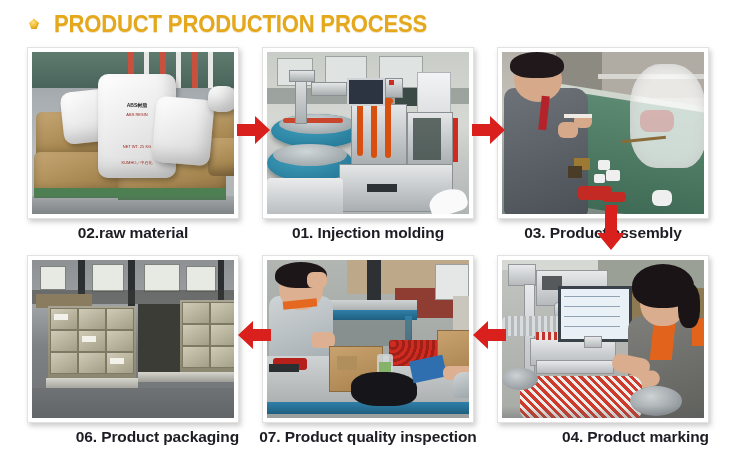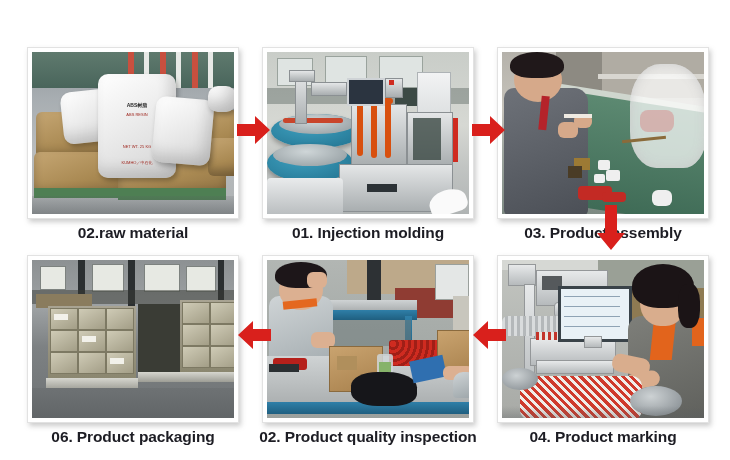--- a/index.html
+++ b/index.html
@@ -133,20 +133,35 @@
   .p6-box{background:linear-gradient(150deg,#cfcbb6,#a39e87);border:1px solid #7d7963;}
   .p6-boxlbl{background:#f2f1ea;}
   .p6-dark{background:#3a3c35;}
   .p6-floor{background:linear-gradient(180deg,#6e7274,#5d6163);}
 </style>
 </head>
 <body>
 
 <div id="root">
 
+  <div class="title-row">
+    <span class="bullet-icon">
+      <svg width="14" height="14" viewBox="0 0 14 14">
+        <defs>
+          <radialGradient id="bg1" cx="40%" cy="35%" r="70%">
+            <stop offset="0%" stop-color="#ffe08a"></stop>
+            <stop offset="60%" stop-color="#f0bb2e"></stop>
+            <stop offset="100%" stop-color="#d69a12"></stop>
+          </radialGradient>
+        </defs>
+        <path d="M7 1.5 L12 6 L9.6 12 L4.4 12 L2 6 Z" fill="url(#bg1)"></path>
+      </svg>
+    </span>
+    <span class="title-text">PRODUCT PRODUCTION PROCESS</span>
+  </div>
 
   <div class="step">
     <div class="frame" style="left:27px;top:47px;width:212px;height:172px;">
       <div class="photo">
         <div class="layer p1-bg"></div>
         <div class="layer p1-wallgreen"></div>
         <div class="layer p1-wallstripe" style="left:96px;"></div>
         <div class="layer p1-wallstripe2" style="left:112px;"></div>
         <div class="layer p1-wallstripe" style="left:128px;"></div>
         <div class="layer p1-wallstripe2" style="left:144px;"></div>
@@ -291,21 +306,21 @@
         <div class="layer p4-hair" style="left:176px;top:24px;width:22px;height:44px;border-radius:40%;"></div>
         <div class="layer p4-skin" style="left:110px;top:96px;width:38px;height:18px;border-radius:8px;transform:rotate(12deg);"></div>
         <div class="layer p4-skin" style="left:124px;top:112px;width:34px;height:16px;border-radius:8px;transform:rotate(-10deg);"></div>
 
         <div class="layer p4-parts" style="left:18px;top:116px;width:122px;height:44px;border-radius:10px;"></div>
         <div class="layer p4-bowl" style="left:0px;top:108px;width:36px;height:22px;"></div>
         <div class="layer p4-bowl" style="left:128px;top:126px;width:52px;height:30px;"></div>
         <div class="layer" style="left:0;bottom:0;width:100%;height:12px;background:linear-gradient(180deg,rgba(120,124,126,.0),rgba(90,94,96,.35));"></div>
       </div>
     </div>
-    <div class="caption" style="left:497px;top:428px;width:212px;">04. Product marking</div>
+    <div class="caption" style="left:497px;top:428px;width:212px;text-align:right;">04. Product marking</div>
   </div>
 
   <div class="step">
     <div class="frame" style="left:262px;top:255px;width:212px;height:168px;">
       <div class="photo">
         <div class="layer p5-bg"></div>
         <div class="layer p5-walltan" style="left:80px;top:0;width:132px;height:34px;"></div>
         <div class="layer p5-wallr" style="left:128px;top:28px;width:84px;height:30px;"></div>
         <div class="layer" style="left:100px;top:0;width:14px;height:58px;background:#2d3134;"></div>
         <div class="layer" style="left:168px;top:4px;width:32px;height:34px;background:#e4e7e6;border:1px solid #9aa09c;"></div>
@@ -334,21 +349,21 @@
         <div class="layer" style="left:112px;top:102px;width:12px;height:10px;background:#86b36a;"></div>
         <div class="layer p5-box" style="left:170px;top:70px;width:34px;height:44px;"></div>
         <div class="layer p5-black" style="left:84px;top:112px;width:66px;height:34px;"></div>
         <div class="layer p5-blue" style="left:144px;top:98px;width:34px;height:22px;transform:rotate(-12deg);"></div>
         <div class="layer" style="left:6px;top:98px;width:34px;height:12px;background:#b5201b;border-radius:3px;"></div>
         <div class="layer" style="left:2px;top:104px;width:30px;height:8px;background:#2a2f32;"></div>
         <div class="layer p5-skin" style="left:176px;top:106px;width:30px;height:14px;border-radius:6px;"></div>
         <div class="layer p5-coat" style="left:186px;top:112px;width:26px;height:26px;"></div>
       </div>
     </div>
-    <div class="caption" style="left:256px;top:428px;width:224px;">02. Product quality inspection</div>
+    <div class="caption" style="left:256px;top:428px;width:224px;">07. Product quality inspection</div>
   </div>
 
   <div class="step">
     <div class="frame" style="left:27px;top:255px;width:212px;height:168px;">
       <div class="photo">
         <div class="layer p6-bg"></div>
 
         <div class="layer p6-win" style="left:8px;top:6px;width:24px;height:22px;"></div>
         <div class="layer p6-win" style="left:60px;top:4px;width:30px;height:26px;"></div>
         <div class="layer p6-win" style="left:112px;top:4px;width:34px;height:26px;"></div>
@@ -379,21 +394,21 @@
         <div class="layer p6-box" style="left:150px;top:42px;width:26px;height:20px;"></div>
         <div class="layer p6-box" style="left:178px;top:42px;width:26px;height:20px;"></div>
         <div class="layer p6-box" style="left:150px;top:64px;width:26px;height:20px;"></div>
         <div class="layer p6-box" style="left:178px;top:64px;width:26px;height:20px;"></div>
         <div class="layer p6-box" style="left:150px;top:86px;width:26px;height:20px;"></div>
         <div class="layer p6-box" style="left:178px;top:86px;width:26px;height:20px;"></div>
         <div class="layer p6-pallet" style="left:106px;top:112px;width:102px;height:10px;"></div>
         <div class="layer p6-floor" style="left:0;top:128px;width:212px;height:40px;"></div>
       </div>
     </div>
-    <div class="caption" style="left:27px;top:428px;width:212px;">06. Product packaging</div>
+    <div class="caption" style="left:27px;top:428px;width:212px;text-align:right;">06. Product packaging</div>
   </div>
 
   <div class="arrow" style="left:237px;top:113px;">
     <svg width="34" height="34" viewBox="0 0 34 34">
       <path d="M0 11 L18 11 L18 3 L33 17 L18 31 L18 23 L0 23 Z" fill="#d9201c"></path>
     </svg>
   </div>
 
   <div class="arrow" style="left:472px;top:113px;">
     <svg width="34" height="34" viewBox="0 0 34 34">

